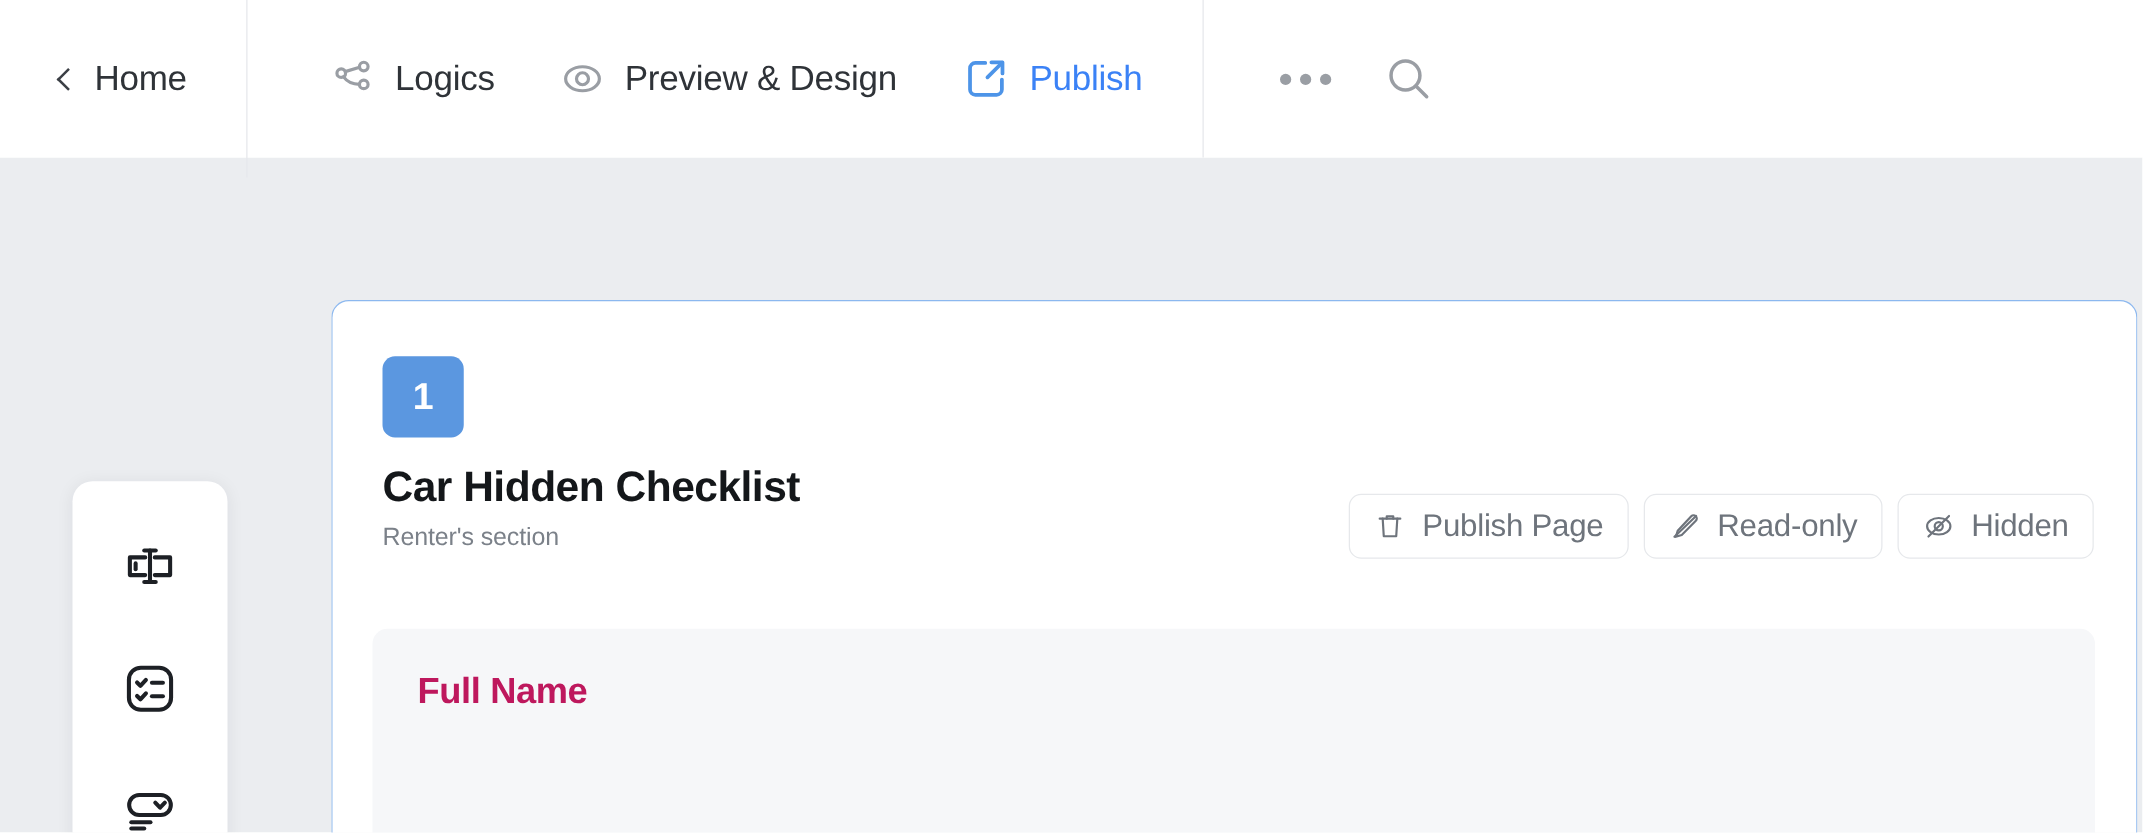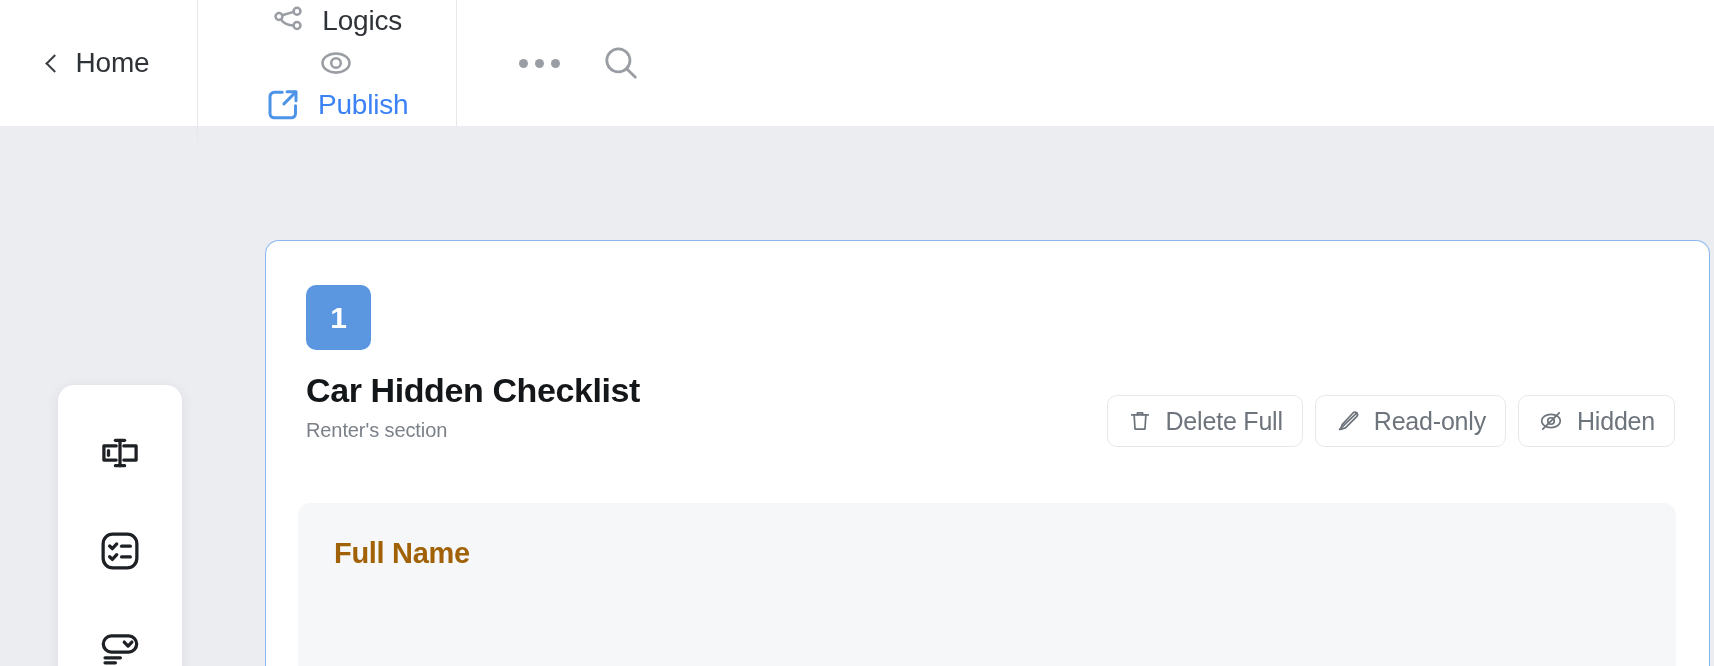--- a/index.html
+++ b/index.html
@@ -56,21 +56,20 @@
     letter-spacing: -0.2px;
   }
 
   .topbar-nav {
     height: 126px;
     display: flex;
     align-items: center;
     gap: 0;
     border-right: 1px solid #e6e8eb;
     padding: 0 22px 0 40px;
-    flex-direction: column;
   }
 
   .nav-item {
     display: flex;
     align-items: center;
     gap: 16px;
     padding: 0 26px;
     height: 126px;
     cursor: pointer;
     user-select: none;
@@ -243,21 +242,21 @@
     width: 1378px;
     height: 180px;
     background: #f6f7f9;
     border-radius: 12px;
     padding: 34px 36px;
   }
 
   .field-label {
     font-size: 29px;
     font-weight: 700;
-    color: #a16207;
+    color: #be185d;
     letter-spacing: -0.3px;
   }
 
   svg { display: block; }
 </style>
 </head>
 <body>
 
 <div class="topbar">
 
@@ -281,20 +280,21 @@
       <span class="nav-label">Logics</span>
     </div>
 
     <div class="nav-item">
       <span class="nav-icon">
         <svg width="36" height="36" viewBox="0 0 24 24" fill="none" stroke="#9a9ea4" stroke-width="1.7" stroke-linecap="round" stroke-linejoin="round">
           <ellipse cx="12" cy="12" rx="9" ry="6.4"></ellipse>
           <circle cx="12" cy="12" r="3.2"></circle>
         </svg>
       </span>
+      <span class="nav-label">Preview &amp; Design</span>
     </div>
 
     <div class="nav-item">
       <span class="nav-icon">
         <svg width="38" height="38" viewBox="0 0 24 24" fill="none" stroke="#4d94e8" stroke-width="1.9" stroke-linecap="round" stroke-linejoin="round">
           <path d="M11.5 4 H6.5 A2.7 2.7 0 0 0 3.8 6.7 V17.4 A2.7 2.7 0 0 0 6.5 20.1 H17.2 A2.7 2.7 0 0 0 19.9 17.4 V12.4"></path>
           <path d="M12.6 11.3 L20 3.9"></path>
           <path d="M14.6 3.7 H20.2 V9.3"></path>
         </svg>
       </span>
@@ -381,21 +381,21 @@
       <div class="card-actions">
 
         <div class="action-btn">
           <span>
             <svg width="26" height="26" viewBox="0 0 24 24" fill="none" stroke="#6e747c" stroke-width="1.6" stroke-linecap="round" stroke-linejoin="round">
               <path d="M4.4 6.4 H19.6"></path>
               <path d="M9.6 6.4 V4.6 H14.4 V6.4"></path>
               <path d="M6.6 6.4 L7.4 19.4 H16.6 L17.4 6.4"></path>
             </svg>
           </span>
-          <span>Delete Full</span>
+          <span>Publish Page</span>
         </div>
 
         <div class="action-btn">
           <span>
             <svg width="26" height="26" viewBox="0 0 24 24" fill="none" stroke="#6e747c" stroke-width="1.6" stroke-linecap="round" stroke-linejoin="round">
               <path d="M16.6 4.6 A2.4 2.4 0 0 1 20 8 L9.6 18.4 L5.2 19.8 L6.6 15.4 Z"></path>
               <path d="M4.2 19.8 L20.2 4.4"></path>
             </svg>
           </span>
           <span>Read-only</span>

